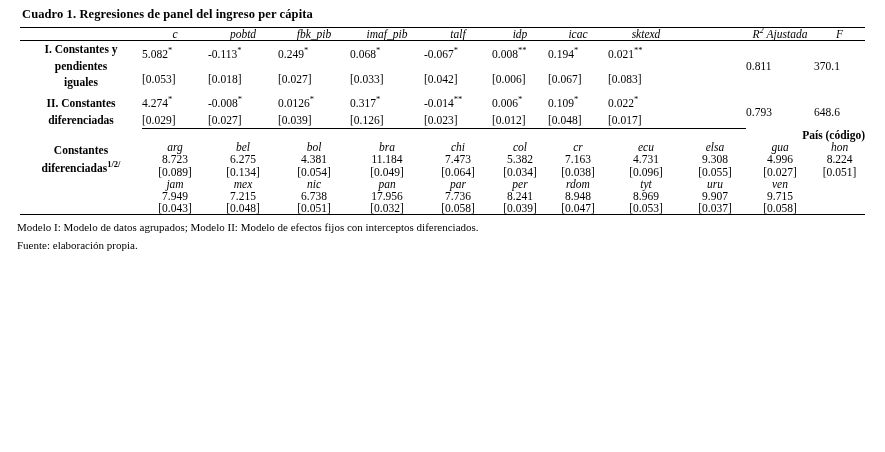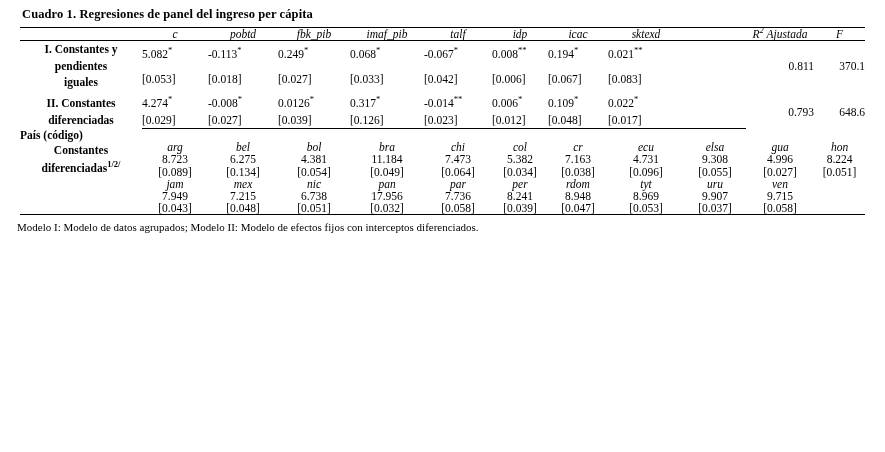--- a/index.html
+++ b/index.html
@@ -60,30 +60,30 @@
     padding-left: 6px;
     white-space: nowrap;
   }
   .cellse {
     text-align: left;
     font-size: 11.5px;
     padding-left: 6px;
     white-space: nowrap;
   }
   .cellnum-c {
-    text-align: right;
+    text-align: left;
     font-size: 12px;
   }
   sup {
     font-size: 8.5px;
     vertical-align: super;
     line-height: 0;
   }
   .pais-hdr {
-    text-align: left;
+    text-align: right;
     font-weight: bold;
     font-size: 12px;
     padding: 5px 0 5px 0;
   }
   .code {
     text-align: center;
     font-style: italic;
     font-size: 12px;
     padding: 6px 0 3px 0;
   }
@@ -322,15 +322,16 @@
       <td class="cse">[0.053]</td>
       <td class="cse">[0.037]</td>
       <td class="cse">[0.058]</td>
       <td class="cse"></td>
     </tr>
   </tbody>
     </table>
 
   <div class="notes">
     <div>Modelo I: Modelo de datos agrupados; Modelo II: Modelo de efectos fijos con interceptos diferenciados.</div>
+    <div>Fuente: elaboración propia.</div>
   </div>
 
 </div>
 
 </body></html>

